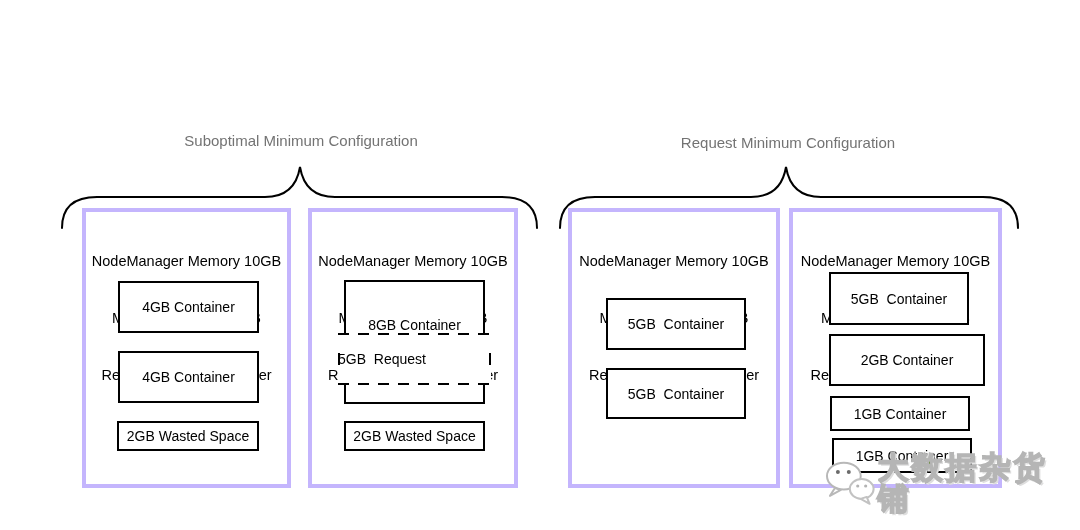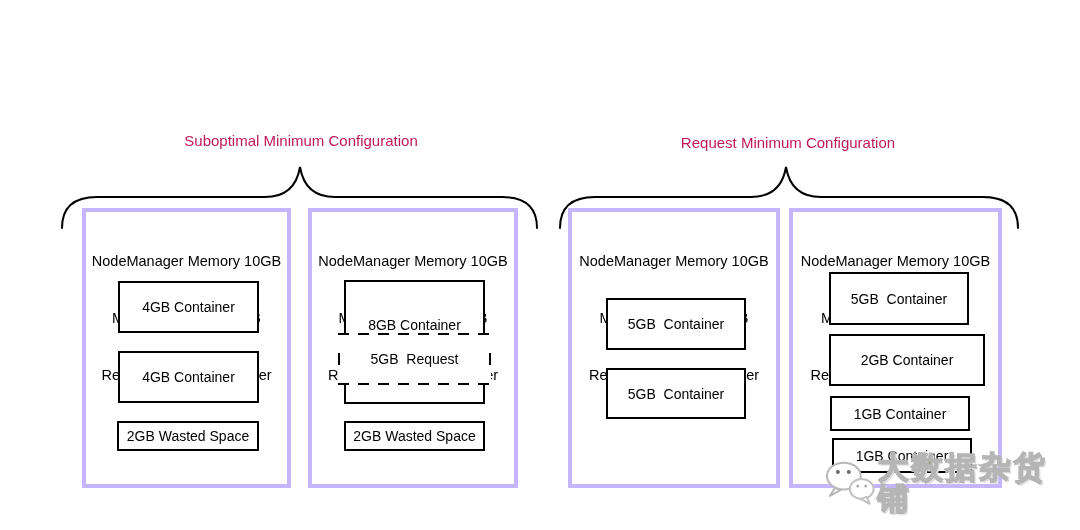--- a/index.html
+++ b/index.html
@@ -16,21 +16,21 @@
     position: absolute;
     left: 0; top: 0;
     width: 1080px; height: 530px;
     pointer-events: none;
   }
   .title {
     position: absolute;
     font-size: 15px;
     line-height: 18px;
     text-align: center;
-    color: #be185d;
+    color: #737373;
   }
   .panel {
     position: absolute;
     box-sizing: border-box;
     border: 4px solid #c4b5fd;
     background: #fff;
   }
   .panel-header {
     padding-top: 2px;
     text-align: center;
@@ -61,21 +61,20 @@
   }
   .request-overlay {
     position: absolute;
     left: -8px;
     right: -8px;
     top: 51px;
     height: 52px;
     background: #fff;
     display: flex;
     align-items: center;
-    justify-content: center;
     font-size: 14px;
     white-space: pre;
   }
   .dashline {
     position: absolute;
     left: 0; right: 0;
     height: 2px;
     background: repeating-linear-gradient(90deg, #000 0 11px, transparent 11px 20px);
   }
   .dashline.top { top: 0; }

